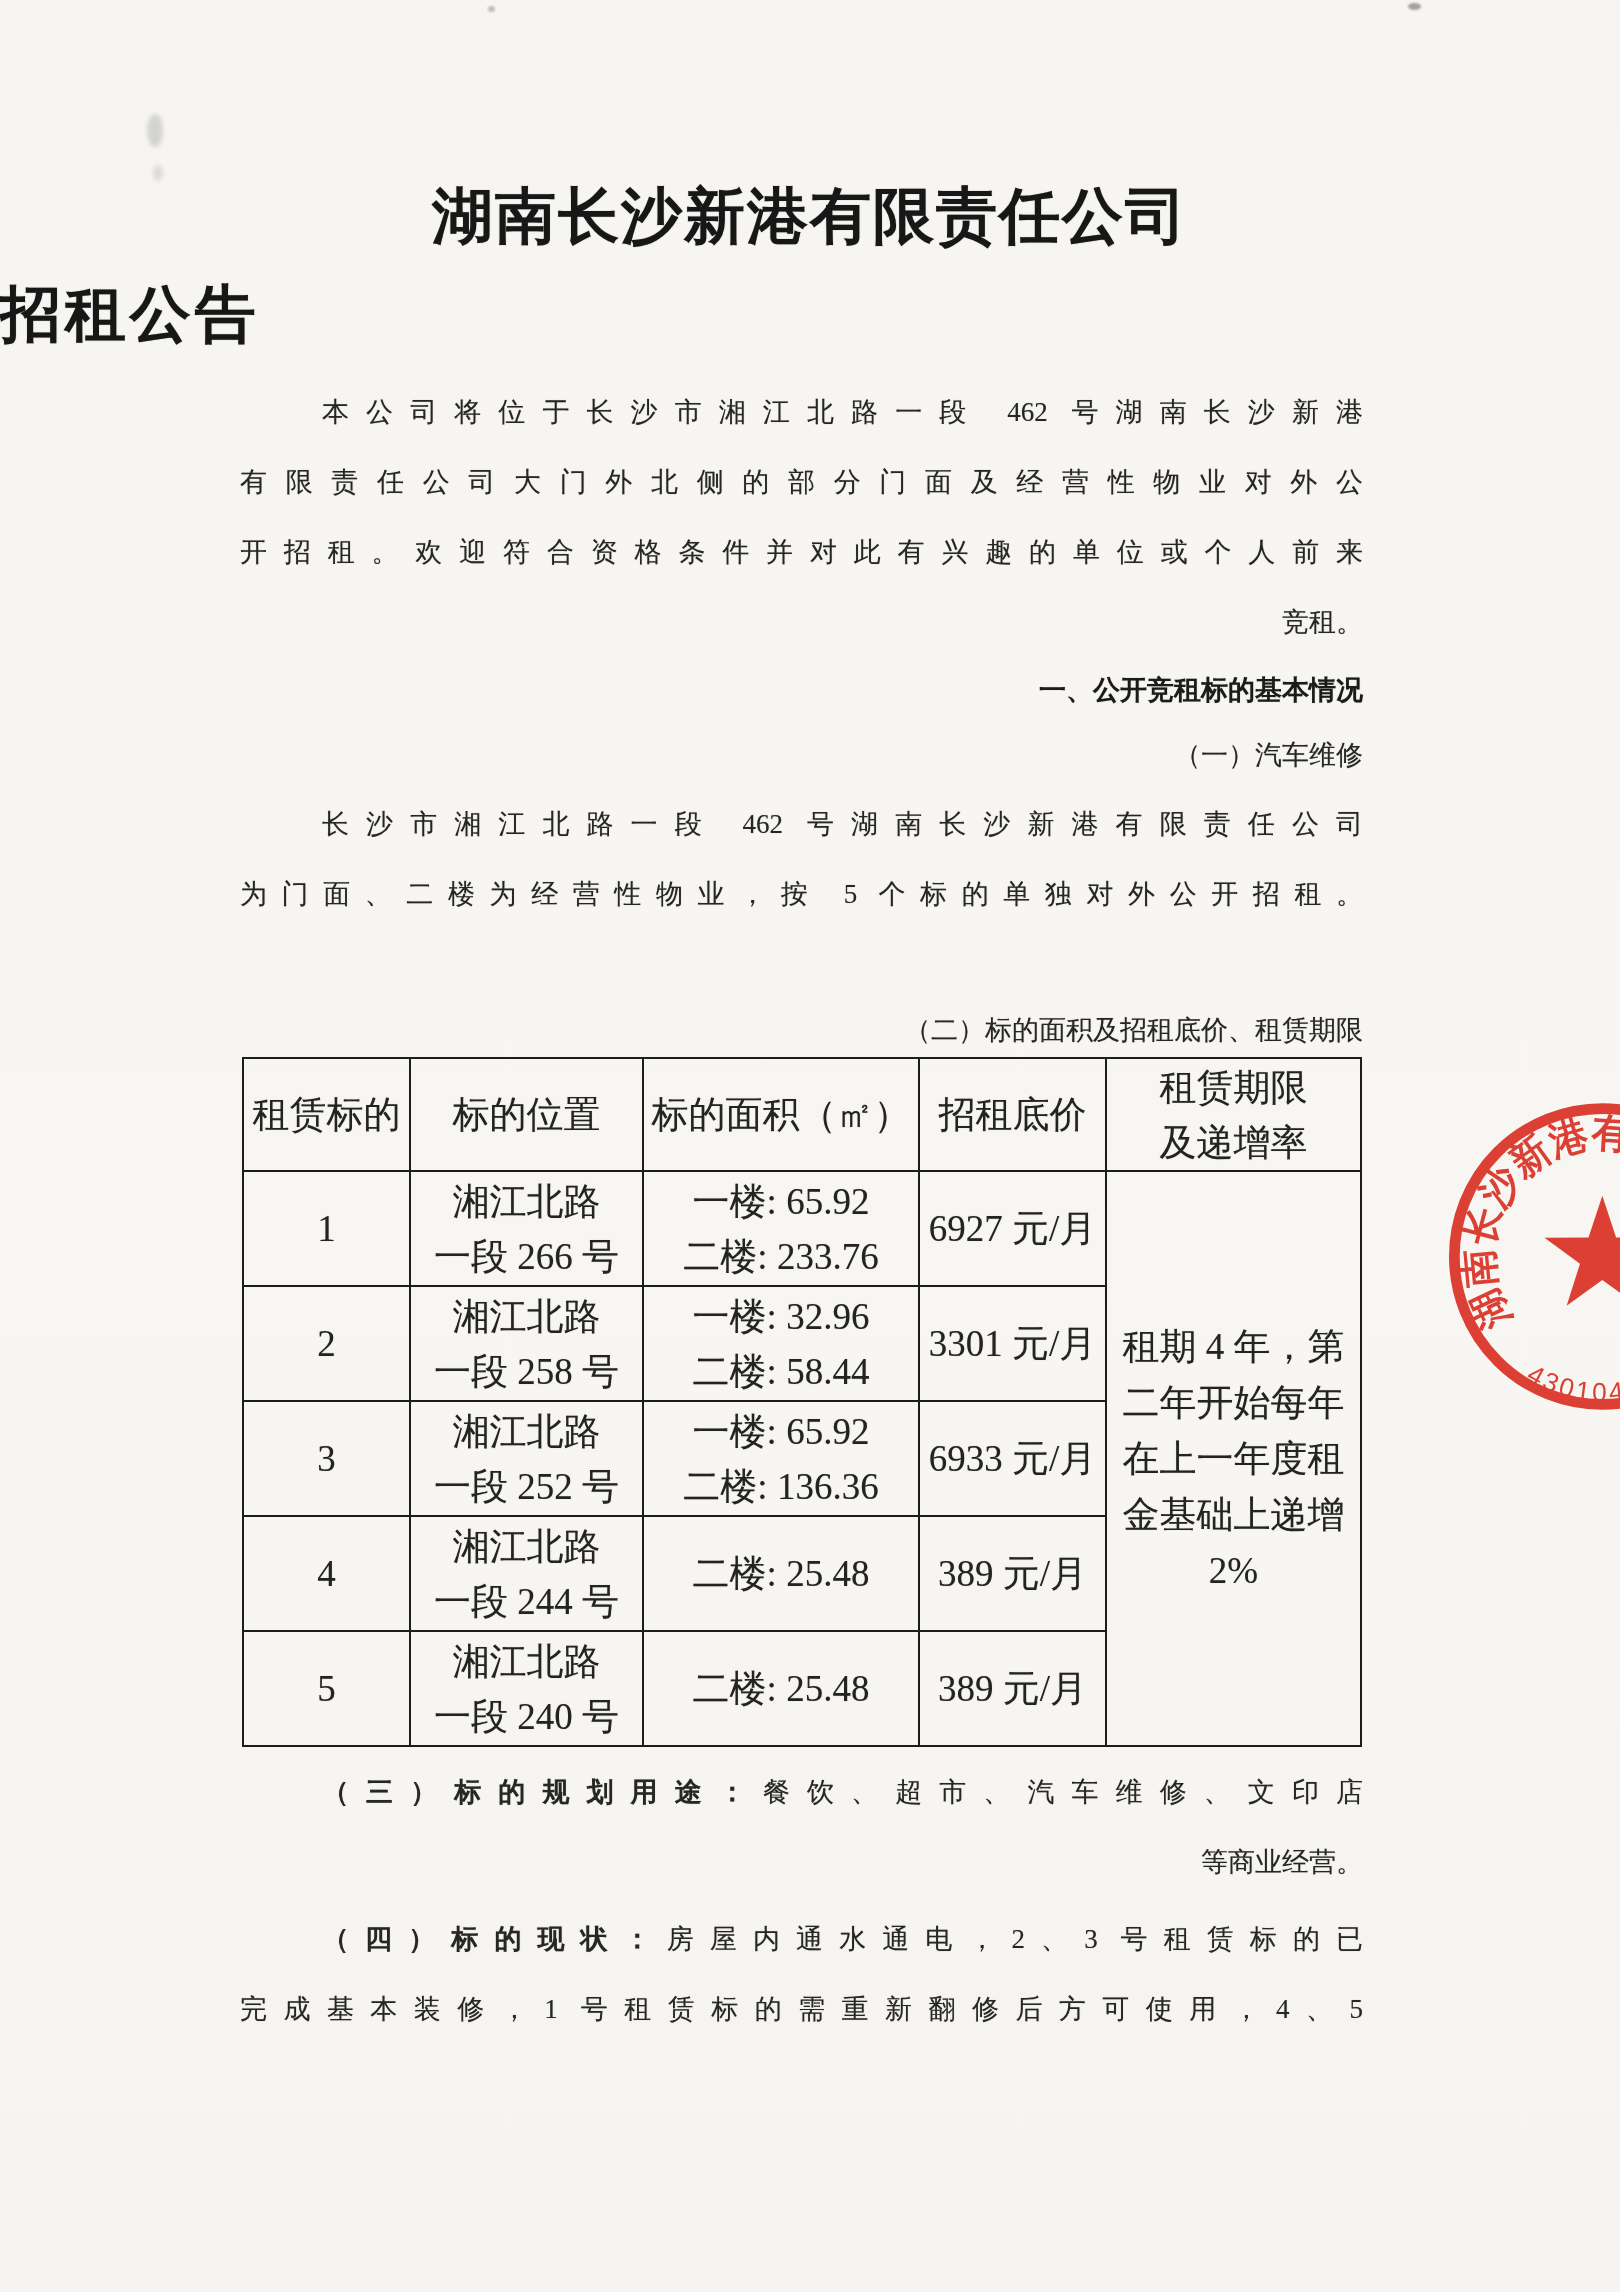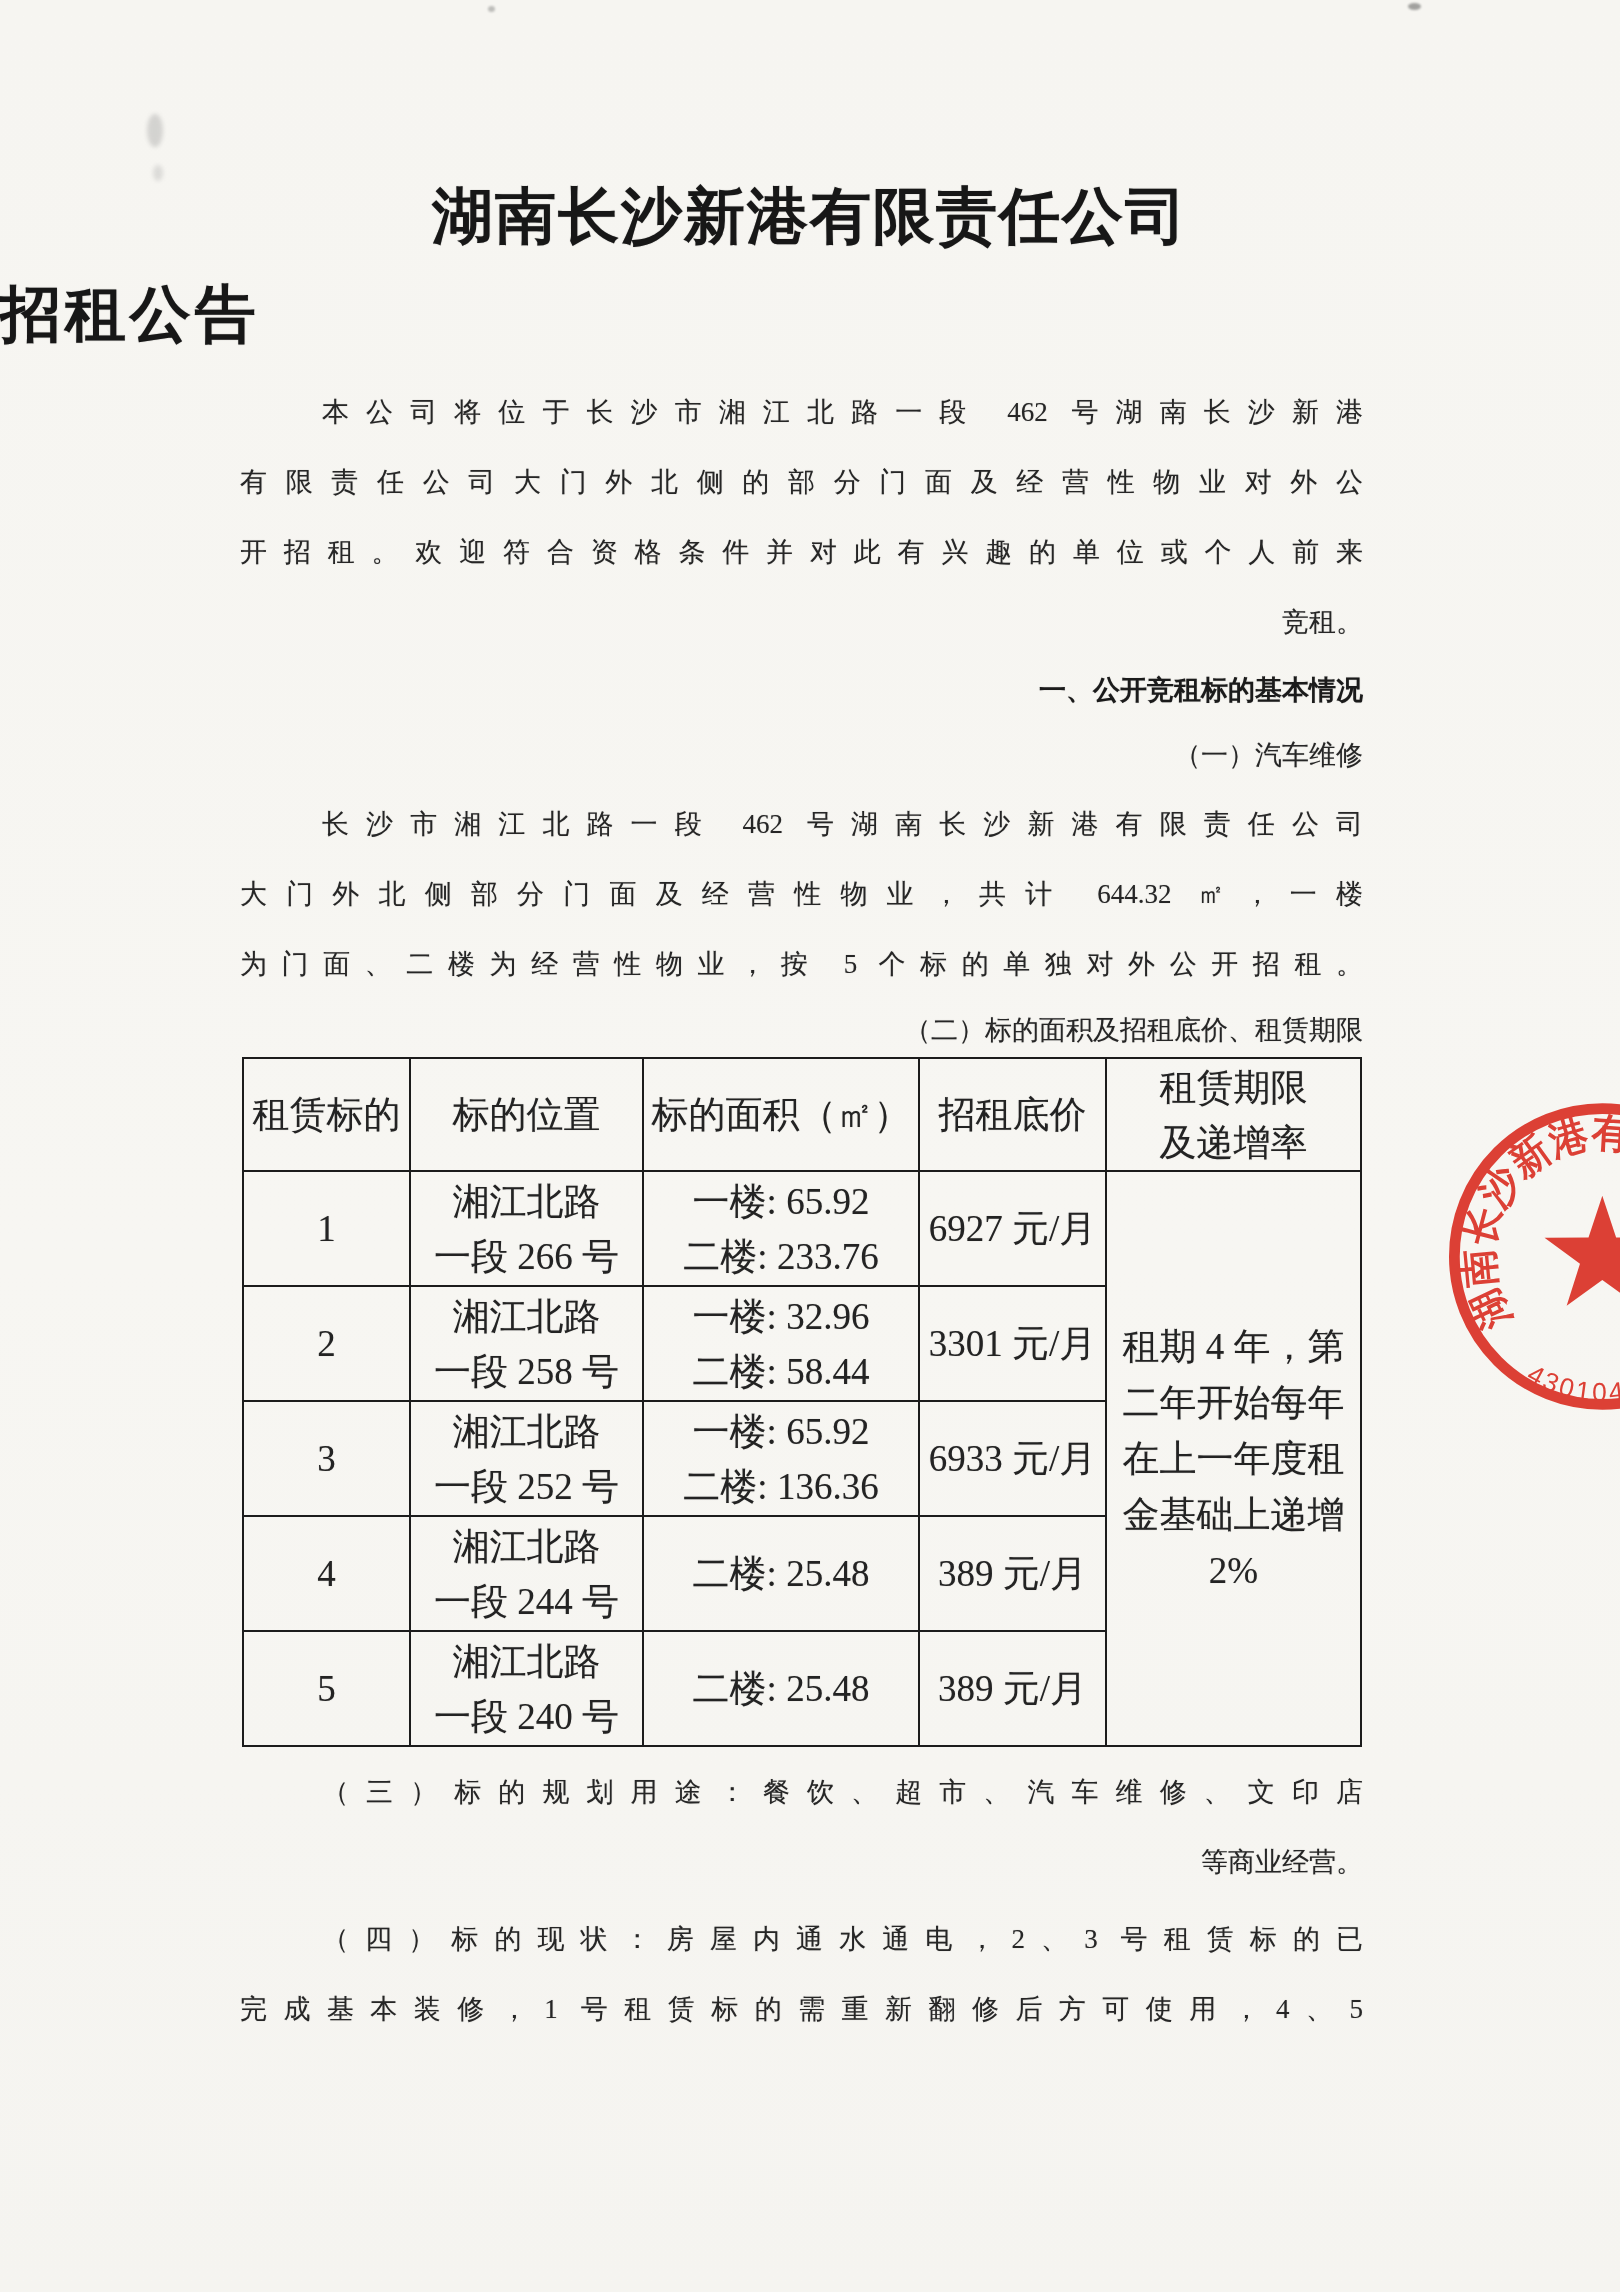--- a/index.html
+++ b/index.html
@@ -20,21 +20,21 @@
     text-shadow:0 0 1px rgba(20,20,20,.45);
   }
   .body-block{
     position:absolute;left:240px;width:1123px;
     font-size:27px;line-height:70px;color:#262626;
     text-shadow:0 0 1px rgba(40,40,40,.35);
   }
   .line{text-align:right;}
   .fill{text-align:justify;text-align-last:justify;}
   .ind{text-indent:82px;}
-  .b{font-weight:normal;}
+  .b{font-weight:bold;}
   #p-intro{top:377px;}
   #h-section{top:655px;font-weight:bold;color:#1b1b1b;}
   #h-overview{top:720px;}
   #p-overview{top:789px;}
   #h-table{top:995px;}
   #p-usage{top:1757px;}
   #p-condition{top:1904px;}
 
   table.rent-table{
     position:absolute;top:1057px;left:242px;
@@ -84,21 +84,20 @@
 <div id="h-section" class="body-block">
   <div class="line ind">一、公开竞租标的基本情况</div>
 </div>
 
 <div id="h-overview" class="body-block">
   <div class="line ind">（一）汽车维修</div>
 </div>
 
 <div id="p-overview" class="body-block">
   <div class="line fill ind">长沙市湘江北路一段 462 号湖南长沙新港有限责任公司</div>
-  <div class="line fill">大门外北侧部分门面及经营性物业，共计 644.32 ㎡，一楼</div>
   <div class="line fill">为门面、二楼为经营性物业，按 5 个标的单独对外公开招租。</div>
 </div>
 
 <div id="h-table" class="body-block">
   <div class="line ind">（二）标的面积及招租底价、租赁期限</div>
 </div>
 
 <table class="rent-table">
   <colgroup>
     <col class="w1">

